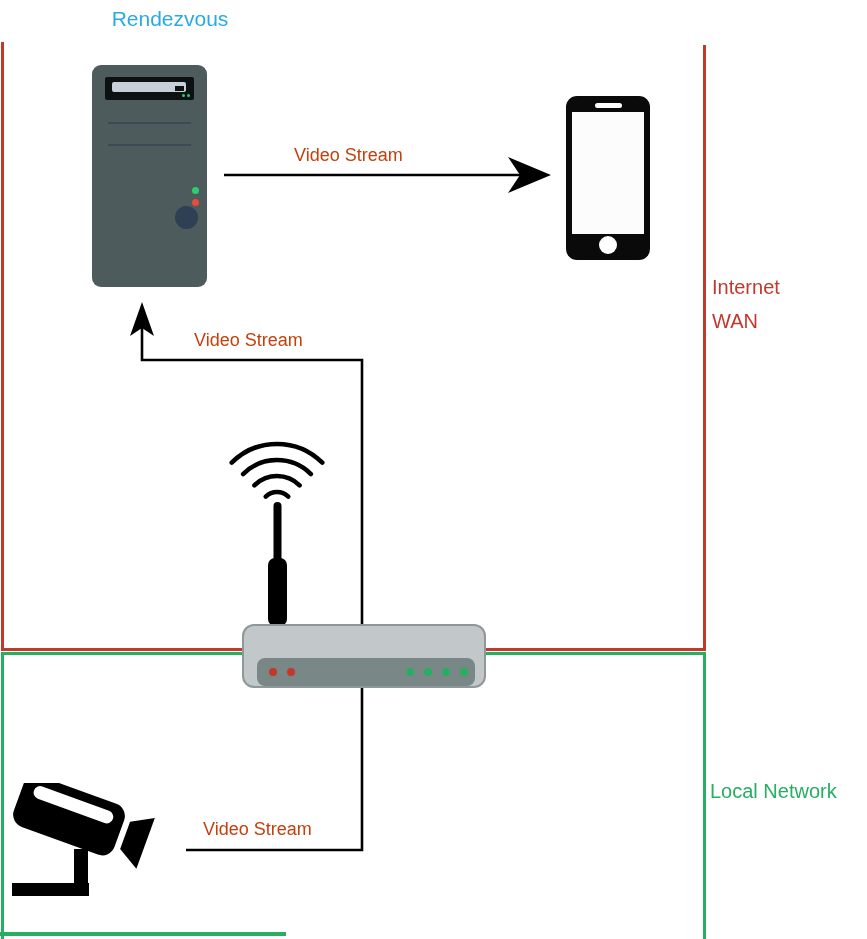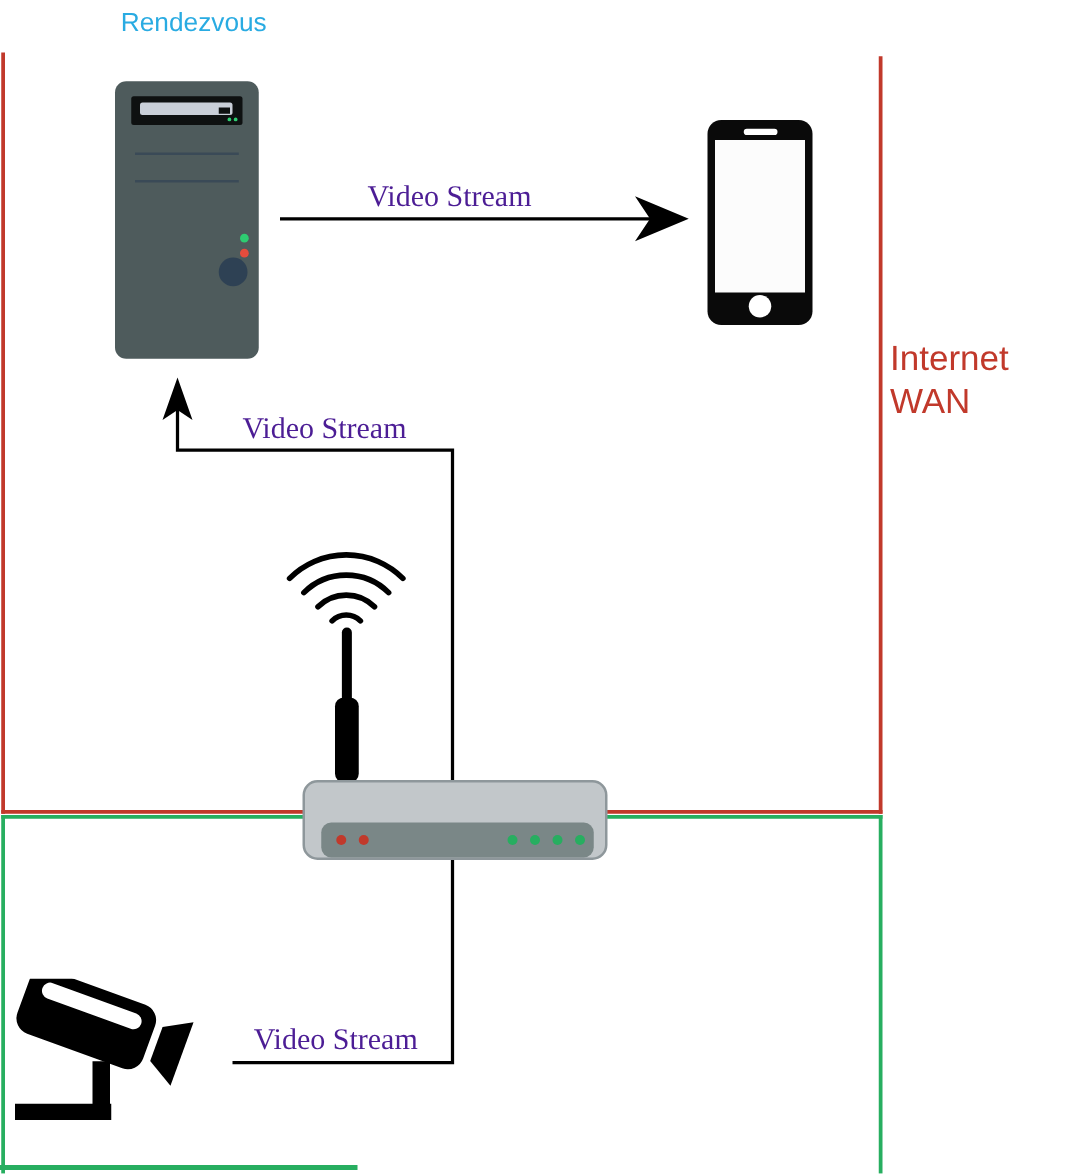--- a/index.html
+++ b/index.html
@@ -30,23 +30,23 @@
   #phone .home{position:absolute;left:33px;bottom:6px;width:18px;height:18px;background:#fff;border-radius:50%;}
 
   
   #router{left:242px;top:624px;width:244px;height:64px;background:#C2C7CA;
           border:2px solid #8E979B;border-radius:12px;box-sizing:border-box;}
   #router .panel{position:absolute;left:13px;top:32px;width:218px;height:28px;background:#7A8787;border-radius:8px;}
   #router .rled{position:absolute;top:10px;width:8px;height:8px;border-radius:50%;background:#C1392B;}
   #router .gled{position:absolute;top:10px;width:8px;height:8px;border-radius:50%;background:#27AE60;}
 
   
-  .flow-label{position:absolute;color:#4c1d95;font-size:24px;white-space:nowrap;font-family:Liberation Serif, serif;}
-  #server-label{left:55px;top:6px;width:200px;text-align:center;color:#29ABE2;font-size:21px;line-height:25px;}
-  .region-label{position:absolute;font-size:28px;line-height:34px;white-space:nowrap;}
+  .flow-label{position:absolute;color:#c2410c;font-size:18px;white-space:nowrap;}
+  #server-label{left:70px;top:6px;width:200px;text-align:center;color:#29ABE2;font-size:21px;line-height:25px;}
+  .region-label{position:absolute;font-size:20px;line-height:34px;white-space:nowrap;}
   #wan-label{left:712px;top:270px;color:#C1392B;}
   #lan-label{left:710px;top:774px;color:#27AE60;}
 
   svg{position:absolute;left:0;top:0;}
 </style>
 </head>
 <body>
 
 <div id="canvas">
 
@@ -132,15 +132,16 @@
 
   <div class="flow-label" style="left:294px;top:145px;">Video Stream</div>
   <div class="flow-label" style="left:194px;top:330px;">Video Stream</div>
   <div class="flow-label" style="left:203px;top:819px;">Video Stream</div>
 
   <div id="wan-label" class="region-label">
     <div>Internet</div>
     <div>WAN</div>
   </div>
   <div id="lan-label" class="region-label">
+    <div>Local Network</div>
   </div>
 
 </div>
 
 </body></html>

